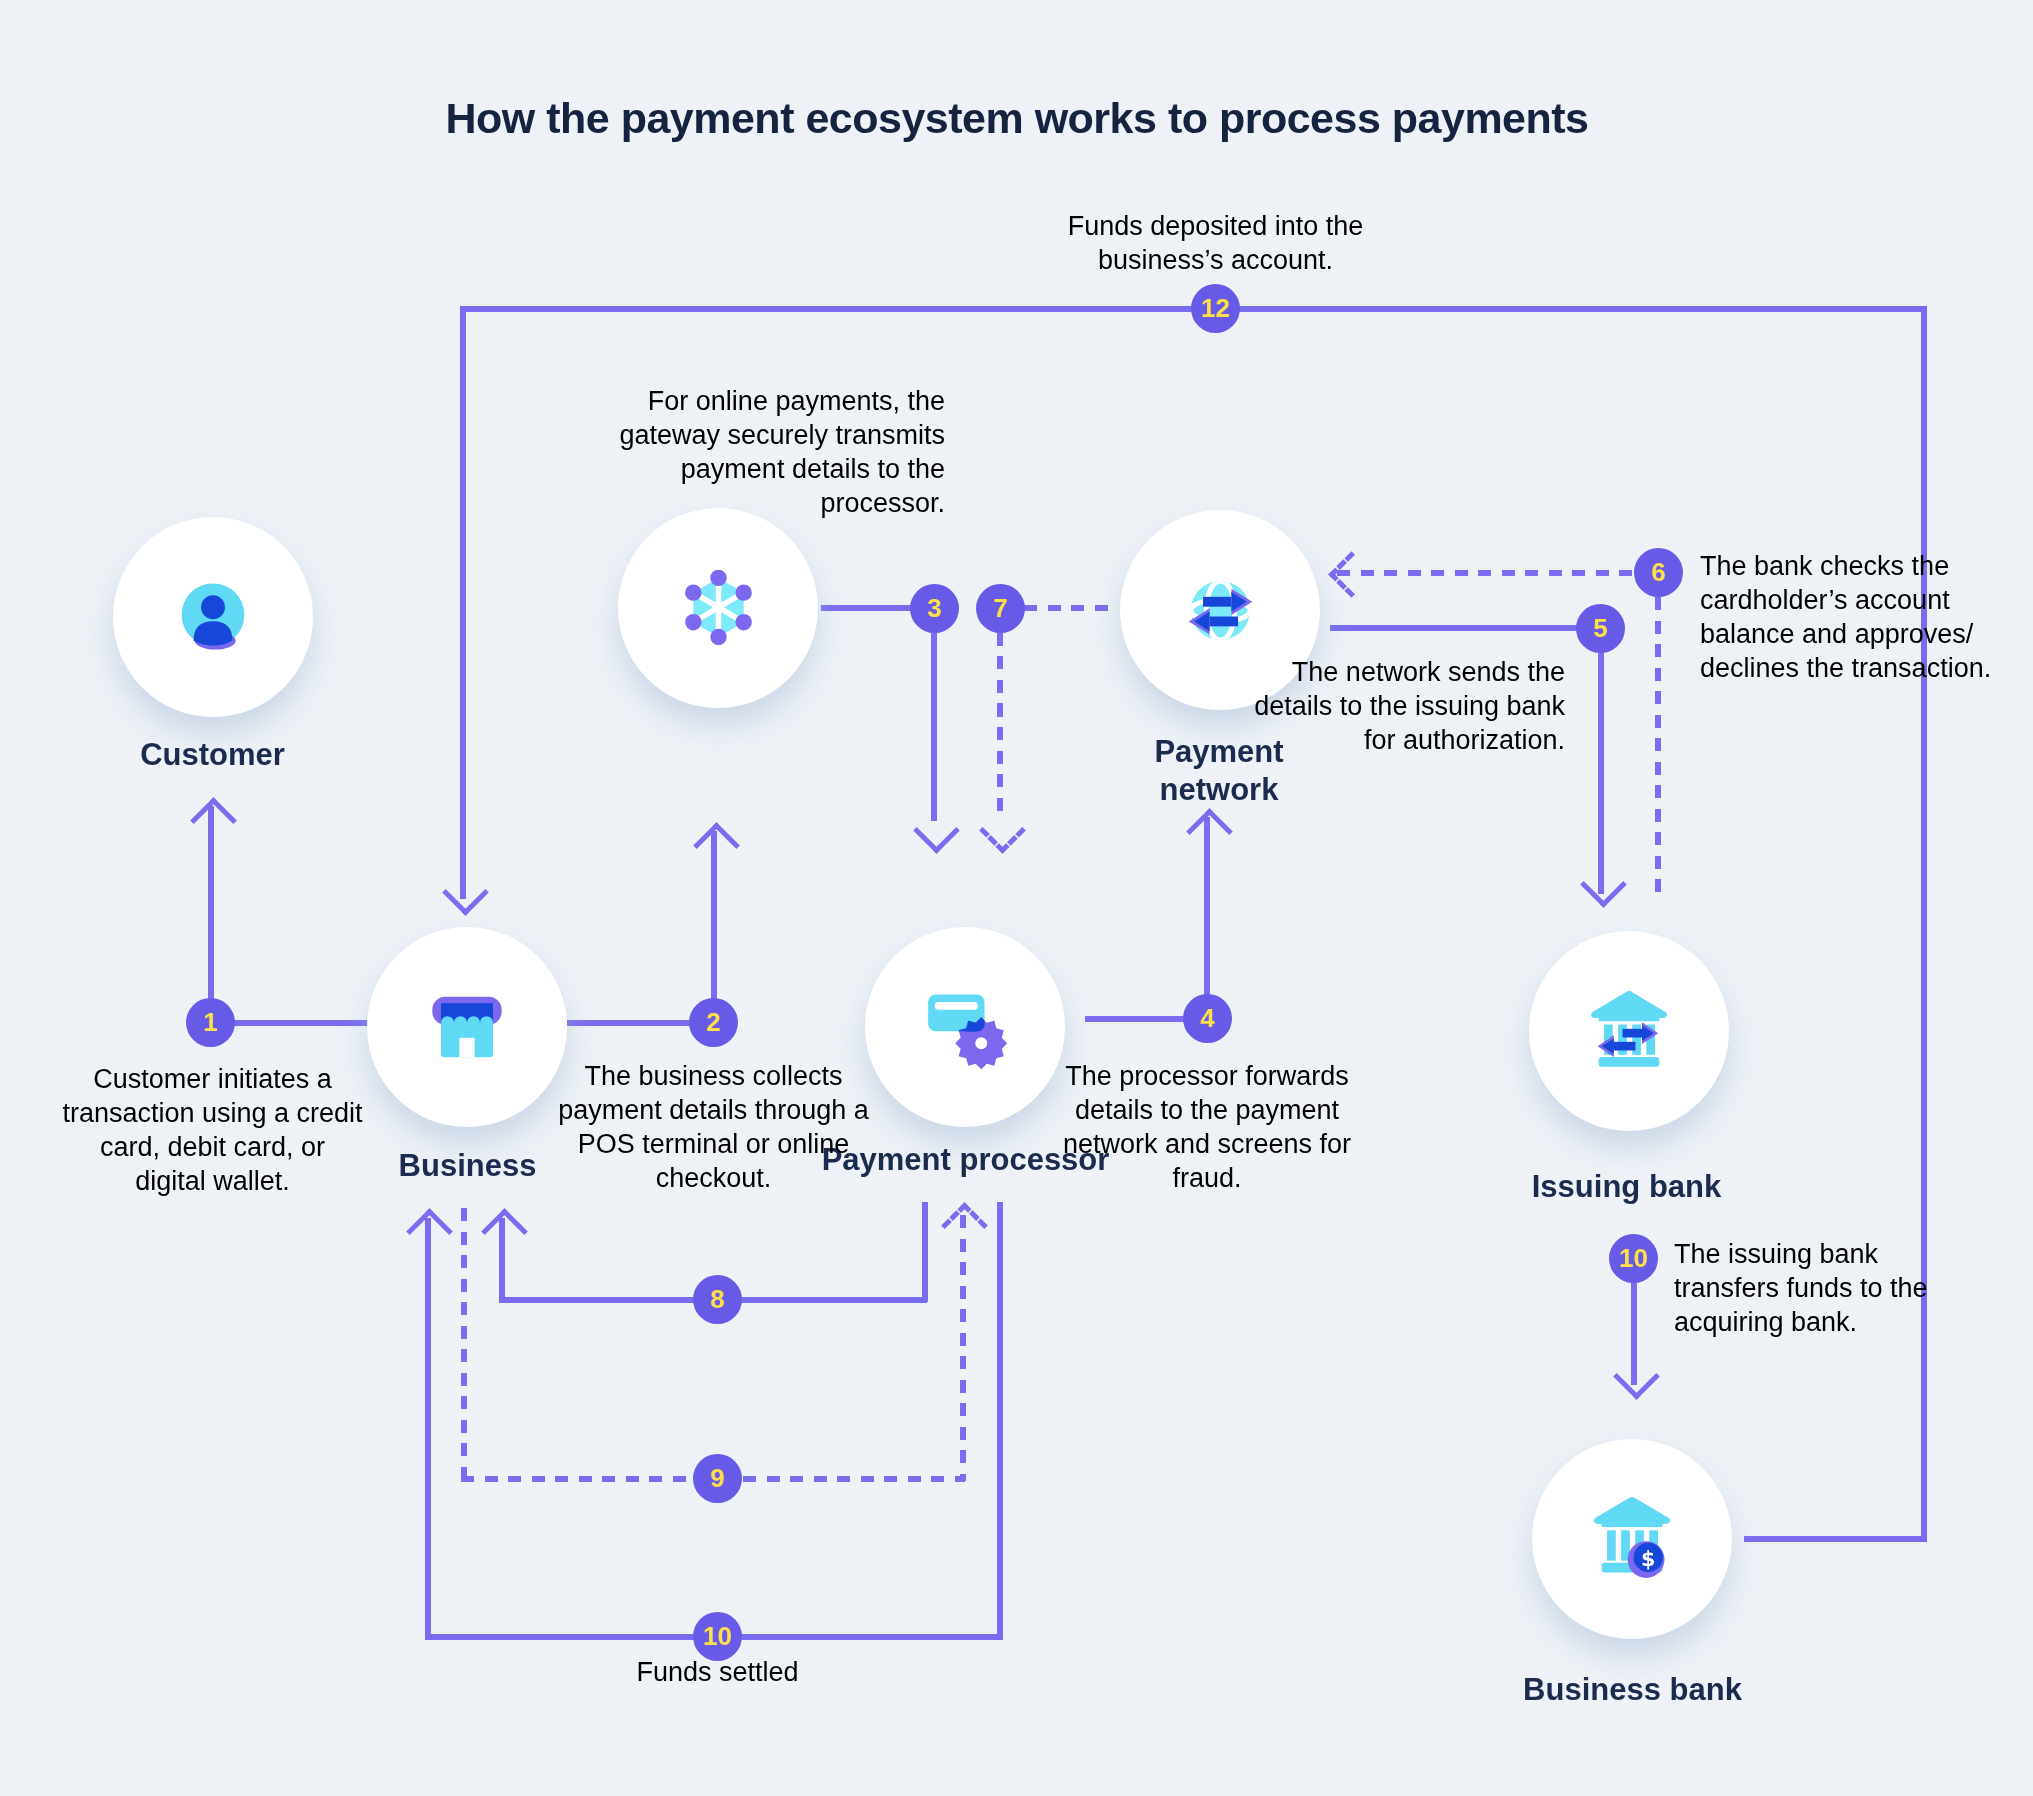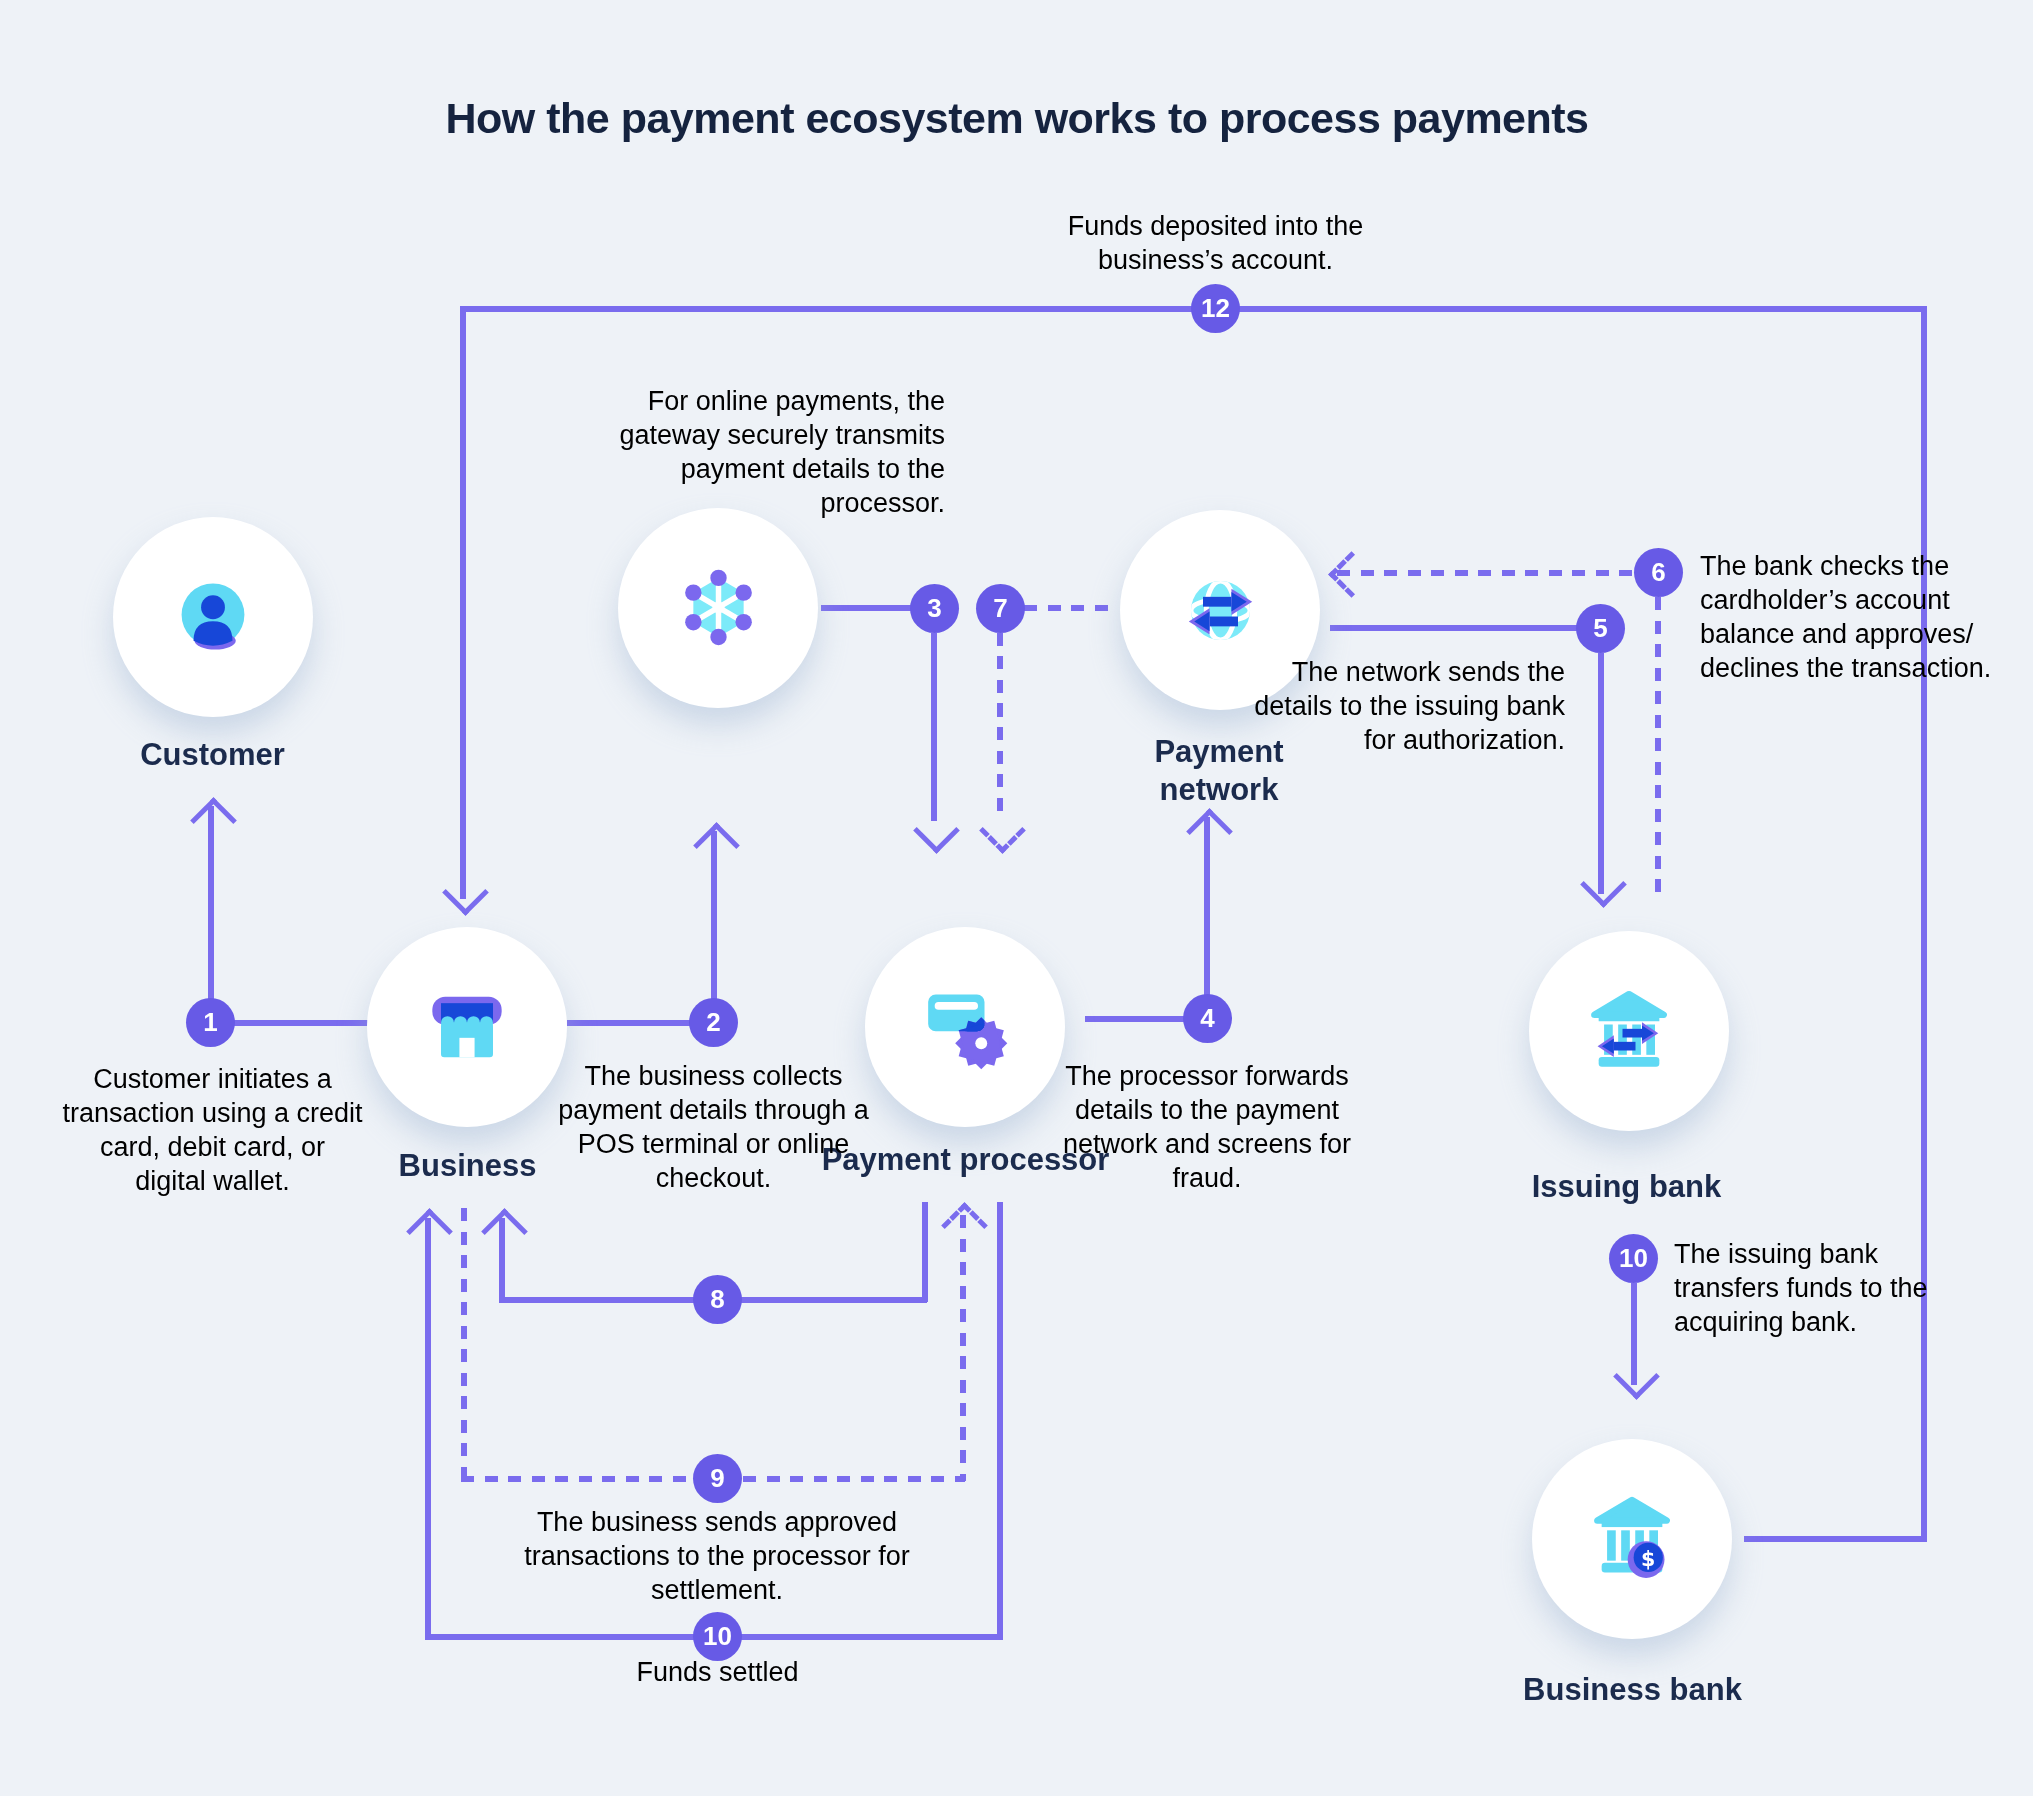--- a/index.html
+++ b/index.html
@@ -20,21 +20,21 @@
   .vl{position:absolute;width:5.6px;background:#7a6cee;}
   .hld{position:absolute;height:5.6px;background:repeating-linear-gradient(to right,#7a6cee 0 13px,transparent 13px 23.5px);}
   .vld{position:absolute;width:5.6px;background:repeating-linear-gradient(to bottom,#7a6cee 0 13px,transparent 13px 23.5px);}
   
   .arr{position:absolute;width:28px;height:28px;border:0 solid #7a6cee;}
   .arr.up{border-left-width:5.6px;border-top-width:5.6px;transform:rotate(45deg);}
   .arr.down{border-right-width:5.6px;border-bottom-width:5.6px;transform:rotate(45deg);}
   .arr.leftd{border-left-width:5.6px;border-bottom-width:5.6px;transform:rotate(45deg);}
   .arr.dash{border-style:dashed;}
   
-  .badge{position:absolute;width:49px;height:49px;border-radius:50%;background:#675ae6;color:#ffffff;
+  .badge{position:absolute;width:49px;height:49px;border-radius:50%;background:#675ae6;color:#fde047;
          font-size:26px;font-weight:bold;display:flex;align-items:center;justify-content:center;z-index:6;}
   .node{z-index:4;}
   .node-label,.cap{z-index:5;}
 </style>
 </head>
 <body>
 
 <div class="stage">
 
   <div class="title">How the payment ecosystem works to process payments</div>
@@ -239,19 +239,18 @@
   <div class="badge" style="left:693px;top:1612px;">10</div>
   <div class="badge" style="left:1609px;top:1234px;">10</div>
   <div class="badge" style="left:1191px;top:284px;">12</div>
 
   <div class="cap" style="left:62px;top:1062px;width:301px;">Customer initiates a transaction using a credit card, debit card, or digital wallet.</div>
   <div class="cap" style="left:544px;top:1059px;width:339px;">The business collects payment details through a POS terminal or online checkout.</div>
   <div class="cap right" style="left:606px;top:384px;width:339px;">For online payments, the gateway securely transmits payment details to the processor.</div>
   <div class="cap" style="left:1047px;top:1059px;width:320px;">The processor forwards details to the payment network and screens for fraud.</div>
   <div class="cap right" style="left:1245px;top:655px;width:320px;">The network sends the details to the issuing bank for authorization.</div>
   <div class="cap left" style="left:1700px;top:549px;width:292px;">The bank checks the cardholder’s account balance and approves/ declines the transaction.</div>
-  <div class="cap" style="left:463px;top:1505px;width:508px;">The business sends approved transactions to the processor for settlement.</div>
   <div class="cap" style="left:529px;top:1655px;width:377px;">Funds settled</div>
   <div class="cap left" style="left:1674px;top:1237px;width:311px;">The issuing bank transfers funds to the acquiring bank.</div>
   <div class="cap" style="left:1027px;top:209px;width:377px;">Funds deposited into the business’s account.</div>
 
 </div>
 
 
 </body></html>

